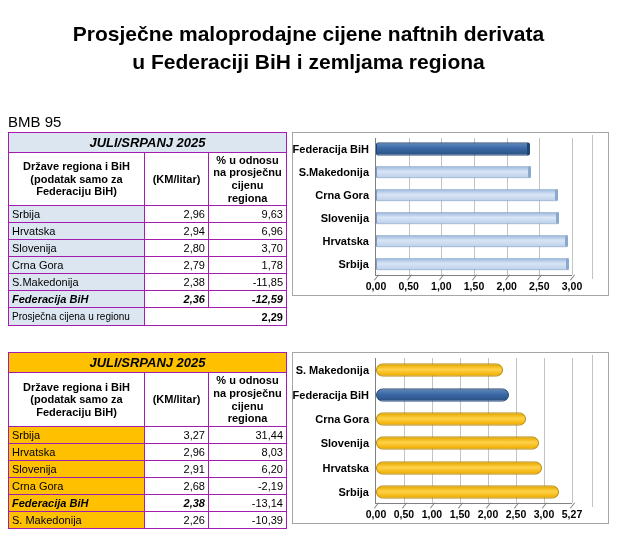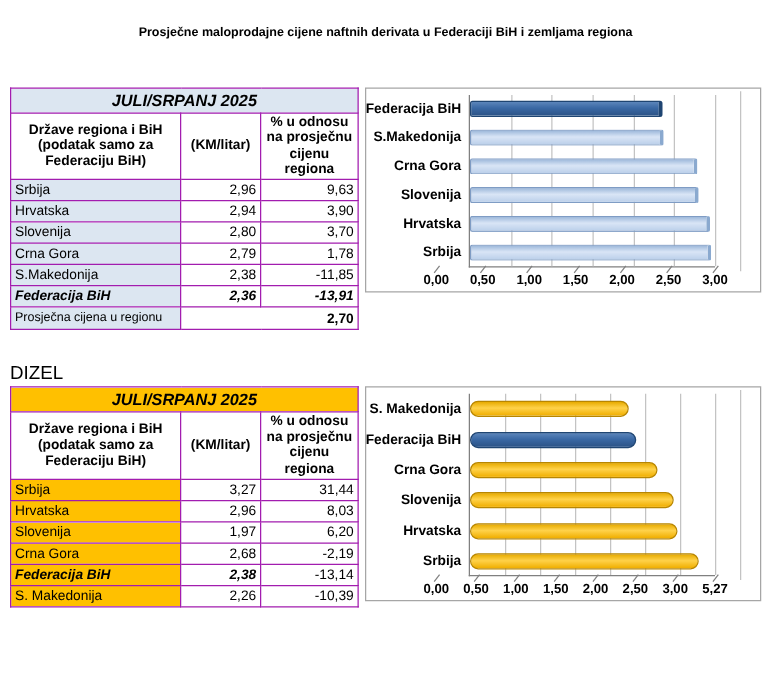--- a/index.html
+++ b/index.html
@@ -2,21 +2,21 @@
 <html><head>
 <meta charset="utf-8">
 <style>
   html,body{margin:0;padding:0;background:#fff;}
   body{
     width:617px;height:549px;overflow:hidden;
     font-family:"Liberation Sans",sans-serif;color:#000;position:relative;
   }
   .page{padding:6px 8px 0 8px;}
   .title{
-    font-weight:bold;font-size:10px;line-height:1.35;text-align:center;
+    font-weight:bold;font-size:21px;line-height:1.35;text-align:center;
     max-width:490px;margin:14px auto 0 auto;
   }
   .section{margin-top:0;}
   .section-heading{font-size:15px;font-weight:400;margin:0 0 2px 0;}
   .bmb-section{margin-top:36px;}
   .dizel-section{margin-top:26px;}
   .content-row{display:flex;align-items:flex-start;gap:5px;}
   .source-line{font-size:13px;margin-top:3px;}
 
   
@@ -71,38 +71,39 @@
   }
   .gridline{position:absolute;top:0;bottom:0;width:1px;background:#c3c3c3;}
   .wall-line{position:absolute;top:2px;bottom:16px;right:15px;width:1px;background:#c3c3c3;}
   .bars-layer{position:absolute;left:79px;right:30px;top:0;bottom:0;}
   .bar{position:absolute;height:13px;transform:translateY(-50%);box-sizing:border-box;}
   .labels-layer{position:absolute;left:0;top:0;bottom:0;width:74px;}
   .cat-label{
     position:absolute;right:2px;transform:translateY(-50%);
     font-size:11px;font-weight:bold;white-space:nowrap;
   }
-  .axis-row{position:relative;height:17px;margin-left:52px;margin-right:30px;}
+  .axis-row{position:relative;height:17px;margin-left:79px;margin-right:30px;}
   .tick-mark{
     position:absolute;top:-2px;width:1px;height:7px;background:#808080;
     transform:rotate(38deg);
   }
   .tick-label{
     position:absolute;top:4px;transform:translateX(-50%);
     font-size:10.5px;font-weight:bold;white-space:nowrap;
   }
 </style>
 </head>
 <body>
 
 <div class="page">
 
   <div class="title">Prosječne maloprodajne cijene naftnih derivata u Federaciji BiH i zemljama regiona</div>
 
   <div class="section bmb-section">
+    <div class="section-heading">BMB 95</div>
     <div class="content-row">
       <table class="data-table bmb">
         <colgroup>
             <col class="c-name">
             <col class="c-price">
             <col class="c-pct">
           </colgroup>
         <thead>
           <tr class="period-row">
             <th colspan="3">JULI/SRPANJ 2025</th>
@@ -115,45 +116,45 @@
         </thead>
         <tbody>
           <tr>
             <td class="name-cell">Srbija</td>
             <td class="num-cell">2,96</td>
             <td class="num-cell">9,63</td>
           </tr>
           <tr>
             <td class="name-cell">Hrvatska</td>
             <td class="num-cell">2,94</td>
-            <td class="num-cell">3,90</td>
+            <td class="num-cell">6,96</td>
           </tr>
           <tr>
             <td class="name-cell">Slovenija</td>
             <td class="num-cell">2,80</td>
             <td class="num-cell">3,70</td>
           </tr>
           <tr>
             <td class="name-cell">Crna Gora</td>
             <td class="num-cell">2,79</td>
             <td class="num-cell">1,78</td>
           </tr>
           <tr>
             <td class="name-cell">S.Makedonija</td>
             <td class="num-cell">2,38</td>
             <td class="num-cell">-11,85</td>
           </tr>
           <tr>
             <td class="name-cell emph">Federacija BiH</td>
             <td class="num-cell emph">2,36</td>
-            <td class="num-cell emph">-13,91</td>
+            <td class="num-cell emph">-12,59</td>
           </tr>
           <tr class="footer-row">
             <td class="name-cell footer-label">Prosječna cijena u regionu</td>
-            <td colspan="2" class="num-cell footer-value">2,70</td>
+            <td colspan="2" class="num-cell footer-value">2,29</td>
           </tr>
         </tbody>
       </table>
       <div class="chart-box chart-bmb">
           <div class="chart-area">
             <div class="grid-layer">
               <div class="gridline" style="left: 16.6667%;"></div>
               <div class="gridline" style="left: 33.3333%;"></div>
               <div class="gridline" style="left: 50%;"></div>
               <div class="gridline" style="left: 66.6667%;"></div>
@@ -192,21 +193,20 @@
             <div class="tick-mark" style="left: 83.3333%;"></div>
             <div class="tick-label" style="left: 83.3333%;">2,50</div>
             <div class="tick-mark" style="left: 100%;"></div>
             <div class="tick-label" style="left: 100%;">3,00</div>
           </div>
         </div>
     </div>
   </div>
 
   <div class="section dizel-section">
-    <div class="section-heading">DIZEL</div>
     <div class="content-row">
       <table class="data-table dizel">
         <colgroup>
             <col class="c-name">
             <col class="c-price">
             <col class="c-pct">
           </colgroup>
         <thead>
           <tr class="period-row">
             <th colspan="3">JULI/SRPANJ 2025</th>
@@ -223,21 +223,21 @@
             <td class="num-cell">3,27</td>
             <td class="num-cell">31,44</td>
           </tr>
           <tr>
             <td class="name-cell">Hrvatska</td>
             <td class="num-cell">2,96</td>
             <td class="num-cell">8,03</td>
           </tr>
           <tr>
             <td class="name-cell">Slovenija</td>
-            <td class="num-cell">1,97</td>
+            <td class="num-cell">2,91</td>
             <td class="num-cell">6,20</td>
           </tr>
           <tr>
             <td class="name-cell">Crna Gora</td>
             <td class="num-cell">2,68</td>
             <td class="num-cell">-2,19</td>
           </tr>
           <tr>
             <td class="name-cell emph">Federacija BiH</td>
             <td class="num-cell emph">2,38</td>

